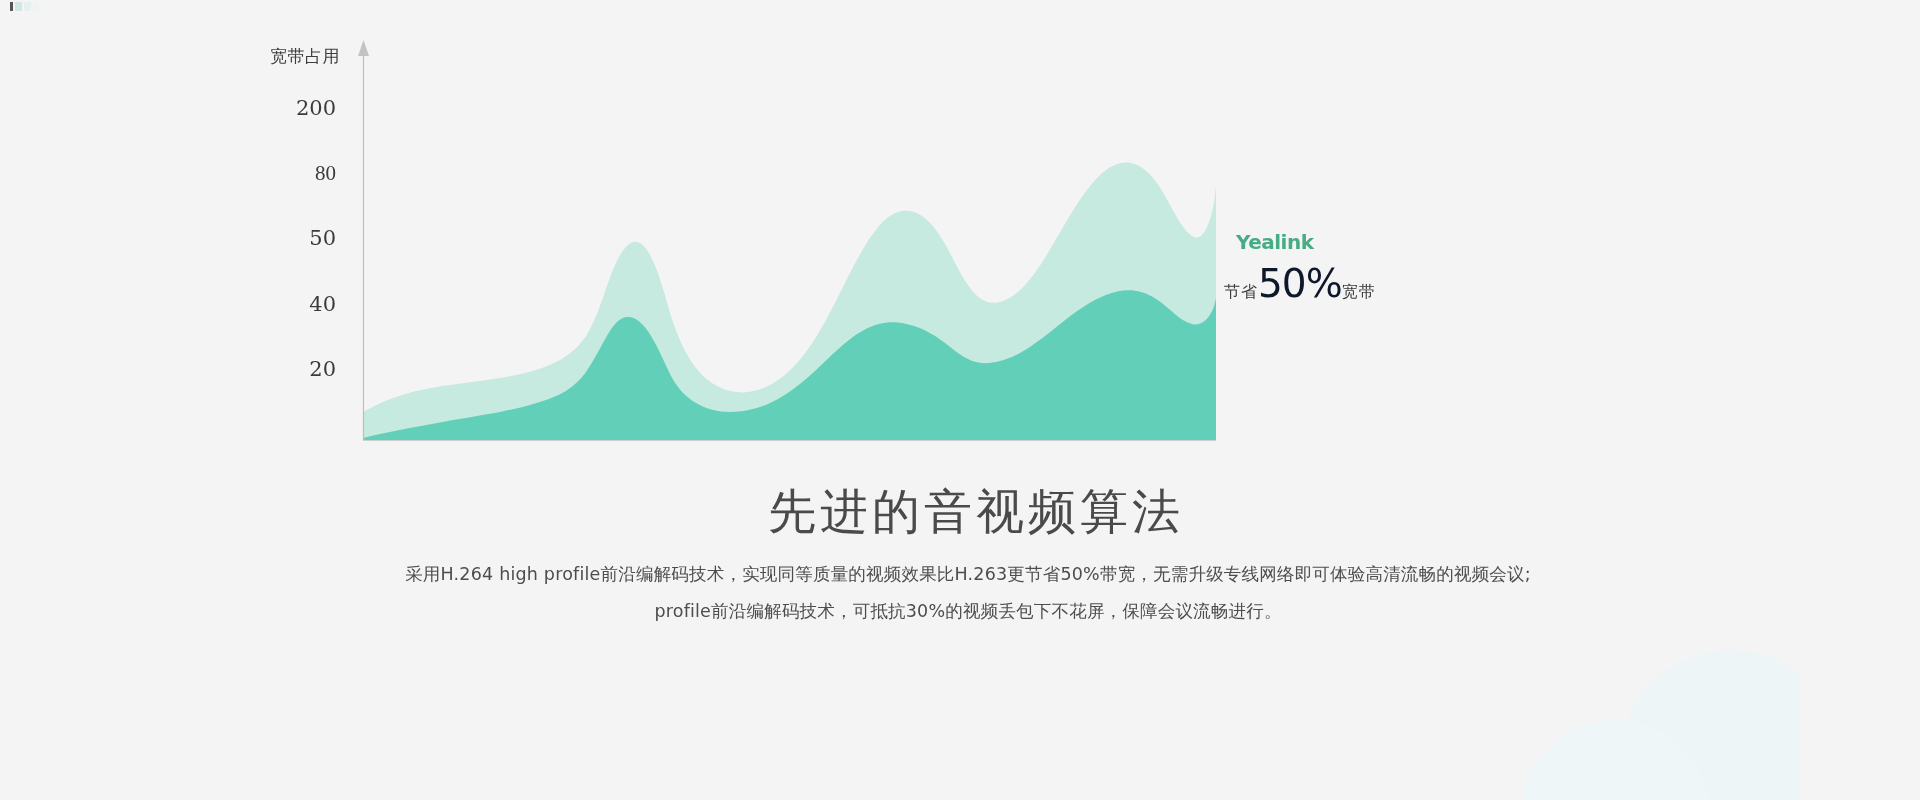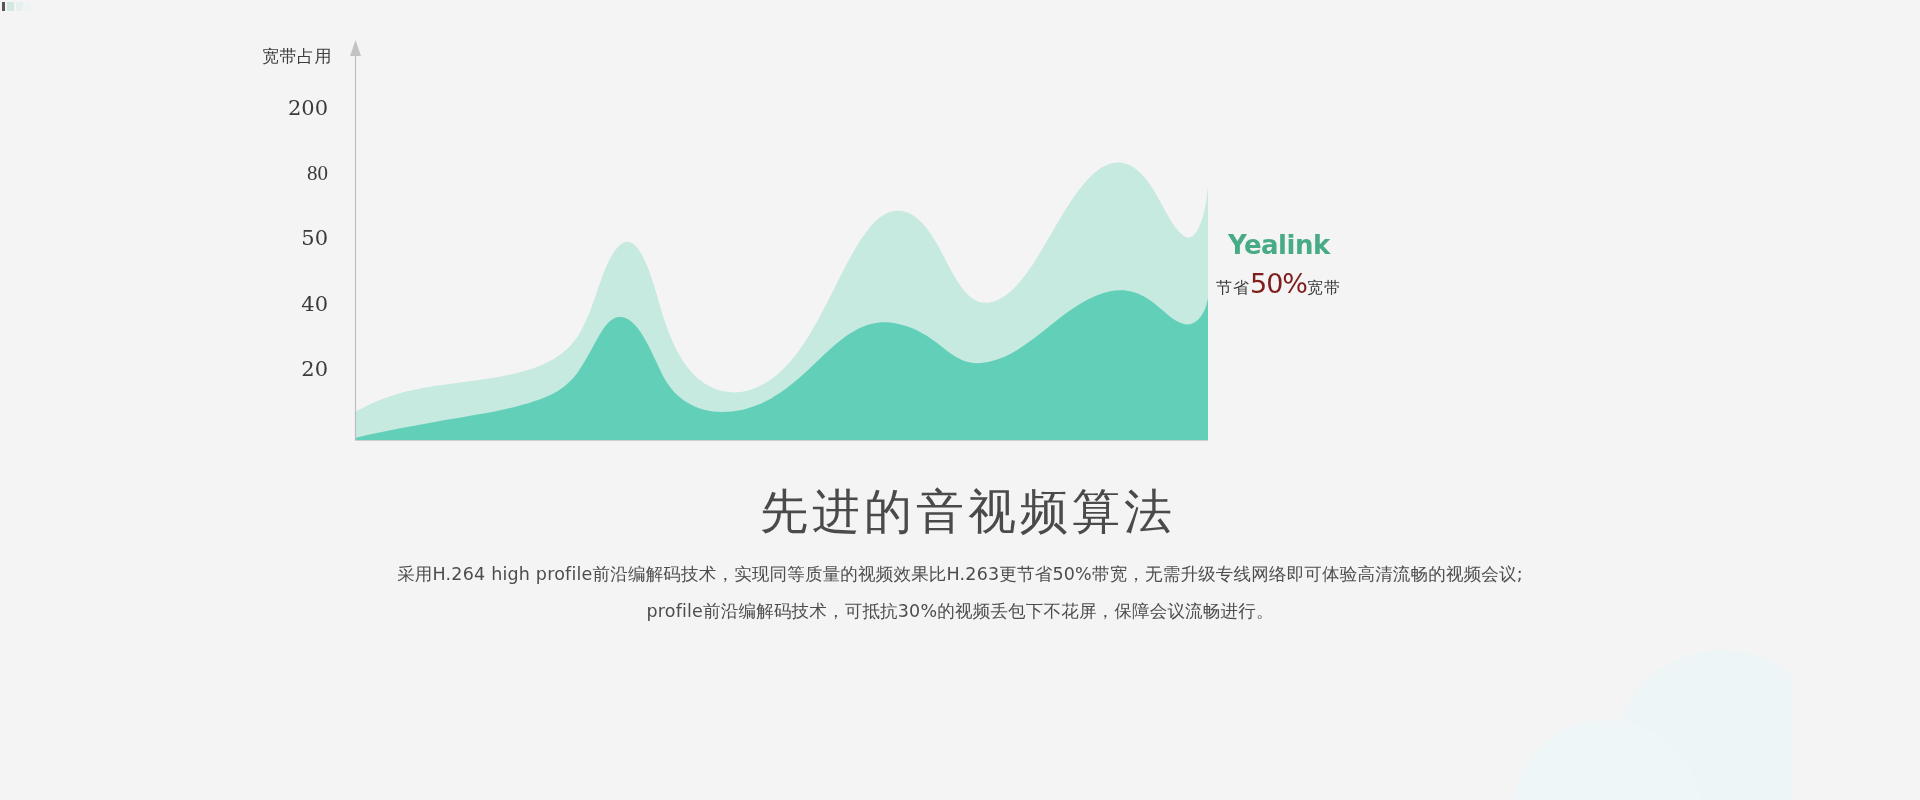--- a/index.html
+++ b/index.html
@@ -11,21 +11,21 @@
     width: 1920px;
     height: 800px;
     overflow: hidden;
     background: #f4f4f4;
     font-family: "Liberation Sans", "DejaVu Sans", sans-serif;
     position: relative;
   }
 
   #stage {
     position: absolute;
-    left: 0;
+    left: 8px;
     top: 0;
     width: 1792px;
     height: 800px;
     background: #f4f4f4;
     overflow: hidden;
   }
 
   
   .blob {
     position: absolute;
@@ -105,43 +105,43 @@
 
   
   #annotation {
     position: absolute;
     left: 1216px;
     top: 232px;
     width: 330px;
   }
   .brand {
     font-family: "DejaVu Sans", "Liberation Sans", sans-serif;
-    font-size: 26px;
+    font-size: 20px;
     font-weight: 700;
     color: #47ac86;
     letter-spacing: -0.5px;
     line-height: 1;
     padding-left: 12px;
   }
   .saving {
     margin-top: 12px;
     white-space: nowrap;
     color: #3a3a3a;
     line-height: 1;
   }
   .saving .s-pre,
   .saving .s-post {
     font-size: 16px;
     font-family: "DejaVu Sans", "Liberation Sans", sans-serif;
     vertical-align: baseline;
     letter-spacing: 1px;
   }
   .saving .s-num {
-    font-size: 27px;
-    color: #7f1d1d;
+    font-size: 39px;
+    color: #0f172a;
     font-family: "DejaVu Sans", "Liberation Sans", sans-serif;
     font-weight: 400;
     letter-spacing: -1px;
     vertical-align: baseline;
   }
 
   
   #headline {
     position: absolute;
     left: 0;

